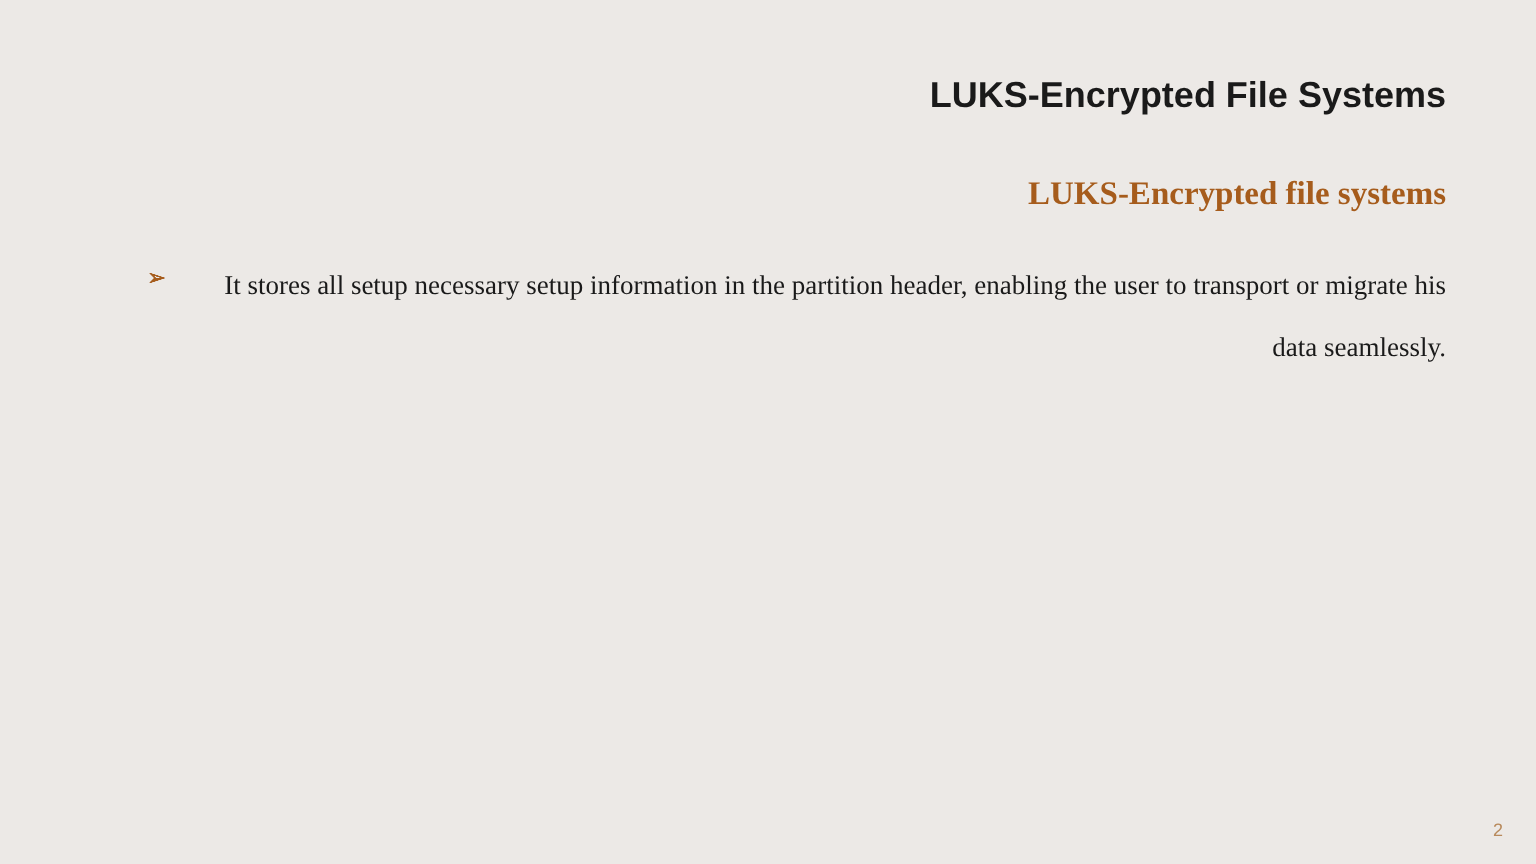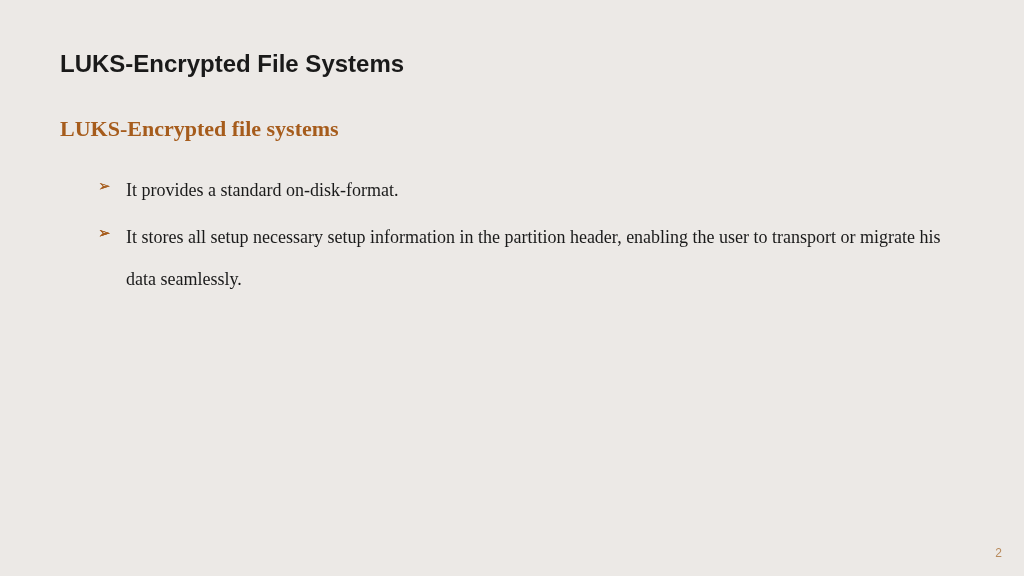--- a/index.html
+++ b/index.html
@@ -8,20 +8,21 @@
       height: 576px;
       background: #ece9e6;
       font-family: Georgia, 'Times New Roman', serif;
       position: relative;
       overflow: hidden;
     }
     .slide {
       padding: 50px 60px 30px 60px;
       height: 100%;
       position: relative;
+      text-align: right;
     }
     .title {
       font-family: Arial, Helvetica, sans-serif;
       font-weight: bold;
       font-size: 24px;
       color: #1a1a1a;
       margin-bottom: 38px;
     }
     .subtitle {
       font-family: Georgia, 'Times New Roman', serif;
@@ -63,21 +64,20 @@
 
 <div class="slide">
   <h1 class="title">LUKS-Encrypted File Systems</h1>
   <h2 class="subtitle">LUKS-Encrypted file systems</h2>
   <ul class="bullet-list">
     <li class="bullet-item">
       <span class="bullet-icon">➢</span>
     </li>
     <li class="bullet-item">
       <span class="bullet-icon">➢</span>
-      <span>It provides a standard on-disk-format.</span>
     </li>
     <li class="bullet-item">
       <span class="bullet-icon">➢</span>
     </li>
     <li class="bullet-item">
       <span class="bullet-icon">➢</span>
     </li>
     <li class="bullet-item">
       <span class="bullet-icon">➢</span>
       <span>It stores all setup necessary setup information in the partition header, enabling the user to transport or migrate his data seamlessly.</span>

